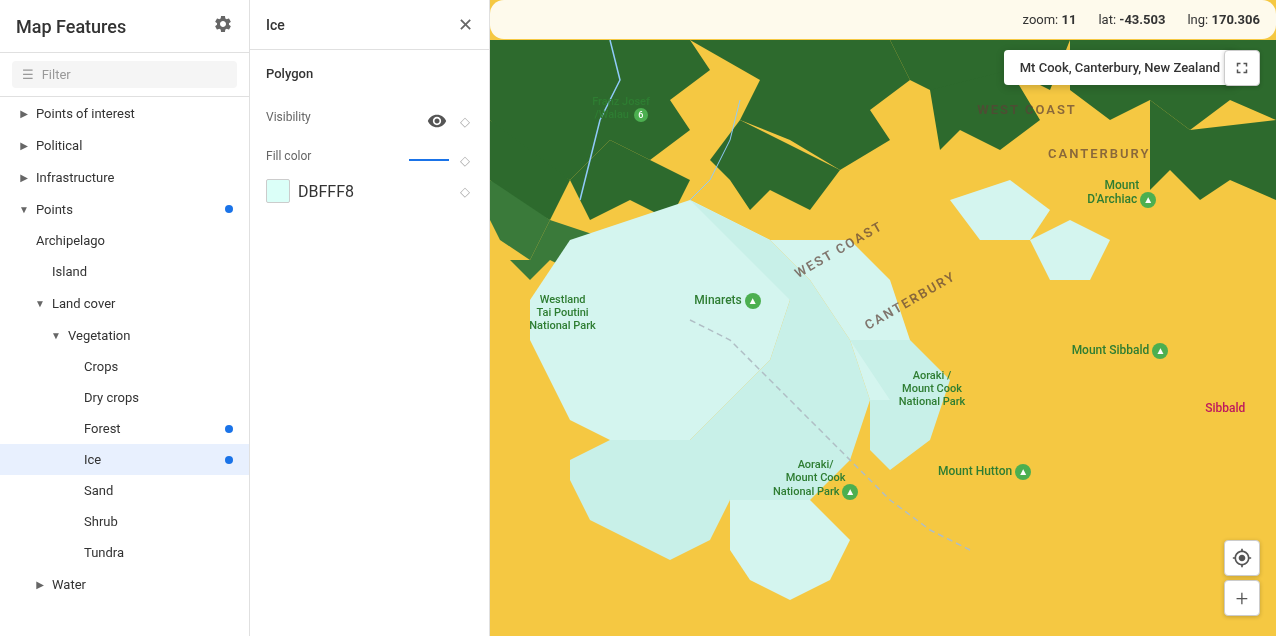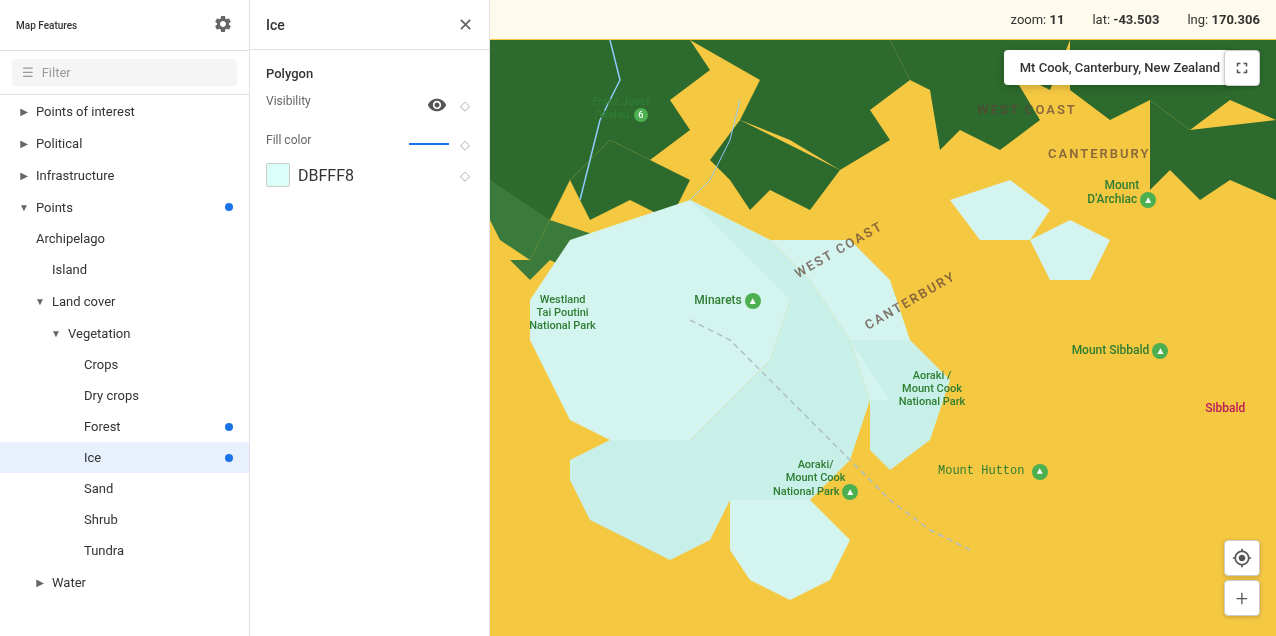--- a/index.html
+++ b/index.html
@@ -16,21 +16,21 @@
       overflow-y: auto;
       overflow-x: hidden;
     }
 
     .sidebar-header {
       display: flex;
       align-items: center;
       justify-content: space-between;
       padding: 14px 16px;
       border-bottom: 1px solid #e0e0e0;
-      font-size: 10px;
+      font-size: 18px;
       font-weight: 500;
       color: #333;
     }
 
     .gear-icon svg { width: 20px; height: 20px; fill: #666; }
 
     .filter-bar {
       padding: 8px 12px;
       border-bottom: 1px solid #e0e0e0;
     }
@@ -103,21 +103,21 @@
     }
 
     .close-icon { cursor: pointer; color: #666; font-size: 18px; }
 
     .detail-body { padding: 16px; }
 
     .detail-section-title {
       font-size: 13px;
       font-weight: 500;
       color: #333;
-      margin-bottom: 12px;
+      margin-bottom: 28px;
     }
 
     .detail-row {
       margin-bottom: 16px;
     }
 
     .detail-row-label {
       font-size: 12px;
       color: #666;
       margin-bottom: 8px;
@@ -196,21 +196,22 @@
       right: 0;
       left: 0;
       display: flex;
       align-items: center;
       justify-content: flex-end;
       padding: 12px 16px;
       background: rgba(255,255,255,0.9);
       z-index: 10;
       font-size: 13px;
       color: #333;
-      gap: 28px;
+      gap: 22px;
+      border-radius: 14px;
     }
 
     .tooltip-box {
       position: absolute;
       top: 50px;
       right: 40px;
       background: white;
       padding: 10px 16px;
       border-radius: 4px;
       box-shadow: 0 2px 8px rgba(0,0,0,0.2);
@@ -491,21 +492,21 @@
     <span style="display:inline-block;width:16px;height:16px;background:#4caf50;border-radius:50%;color:white;font-size:10px;text-align:center;line-height:16px;">▲</span>
   </div>
   <div class="map-label" style="top:54%;left:74%;color:#2e7d32;">Mount Sibbald
     <span style="display:inline-block;width:16px;height:16px;background:#4caf50;border-radius:50%;color:white;font-size:10px;text-align:center;line-height:16px;">▲</span>
   </div>
   <div class="map-label" style="top:63%;left:91%;color:#be185d;">Sibbald</div>
   <div class="map-label" style="top:58%;left:52%;color:#2e7d32;text-align:center;font-size:11px;">Aoraki /<br>Mount Cook<br>National Park</div>
   <div class="map-label" style="top:72%;left:36%;color:#2e7d32;text-align:center;font-size:11px;">Aoraki/<br>Mount Cook<br>National Park
     <span style="display:inline-block;width:16px;height:16px;background:#4caf50;border-radius:50%;color:white;font-size:10px;text-align:center;line-height:16px;">▲</span>
   </div>
-  <div class="map-label" style="top:73%;left:57%;color:#2e7d32;font-family:Liberation Mono, monospace;">Mount Hutton
+  <div class="map-label" style="top:73%;left:57%;color:#2e7d32;">Mount Hutton
     <span style="display:inline-block;width:16px;height:16px;background:#4caf50;border-radius:50%;color:white;font-size:10px;text-align:center;line-height:16px;">▲</span>
   </div>
 
   <div class="map-controls">
     <div class="map-btn">
       <svg width="20" height="20" viewBox="0 0 24 24" fill="#555">
           <path d="M12 8c-2.21 0-4 1.79-4 4s1.79 4 4 4 4-1.79 4-4-1.79-4-4-4zm8.94 3c-.46-4.17-3.77-7.48-7.94-7.94V1h-2v2.06C6.83 3.52 3.52 6.83 3.06 11H1v2h2.06c.46 4.17 3.77 7.48 7.94 7.94V23h2v-2.06c4.17-.46 7.48-3.77 7.94-7.94H23v-2h-2.06zM12 19c-3.87 0-7-3.13-7-7s3.13-7 7-7 7 3.13 7 7-3.13 7-7 7z"></path>
         </svg>
     </div>
     <div class="map-btn" style="font-size:22px;font-weight:300;">+</div>

